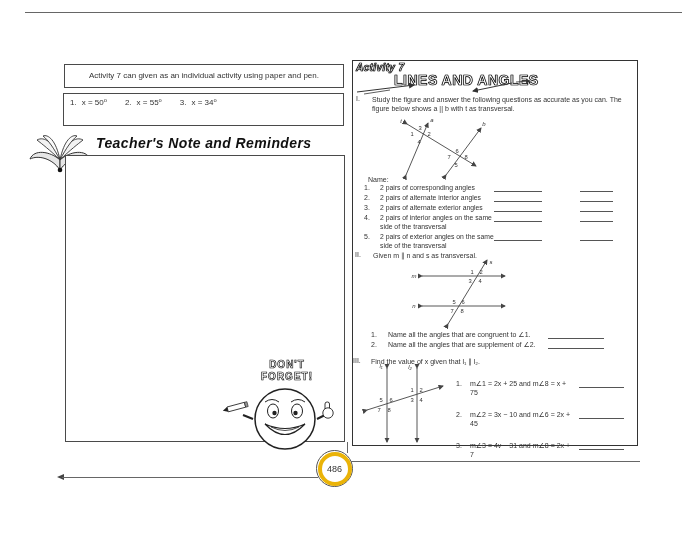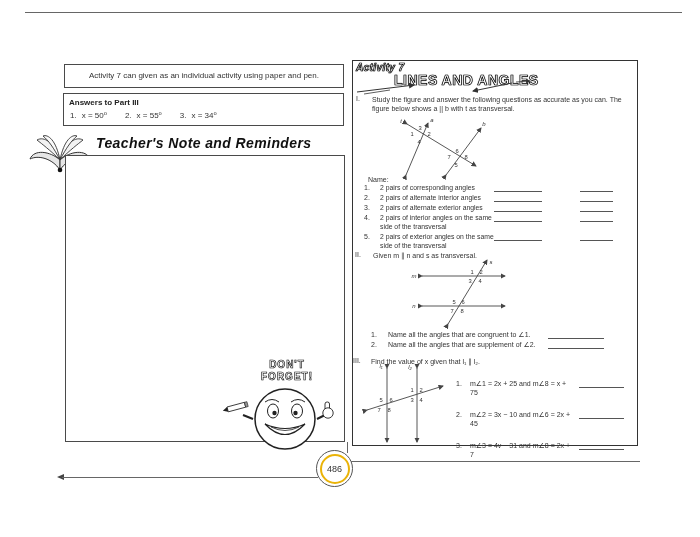--- a/index.html
+++ b/index.html
@@ -27,42 +27,41 @@
   .q-row{display:flex;align-items:flex-start;margin-bottom:1px;}
   .q-row .num{width:17px;flex:0 0 17px;}
   .q-row .qtxt{width:152px;flex:0 0 152px;}
   .q-row .blank{width:56px;margin-left:8px;}
   .p-row{display:flex;align-items:flex-start;margin-bottom:13px;}
   .p-row .num{width:14px;flex:0 0 14px;}
   .p-row .ptxt{width:105px;flex:0 0 105px;}
   .p-row .blank{width:45px;margin-left:4px;}
   .badge-outer{position:absolute;width:35px;height:35px;border:1.5px solid #555;border-radius:50%;
                background:#fff;display:flex;align-items:center;justify-content:center;}
-  .badge-inner{width:26px;height:26px;border:2px solid #eab308;border-radius:50%;display:flex;
+  .badge-inner{width:26px;height:26px;border:4px solid #eab308;border-radius:50%;display:flex;
                align-items:center;justify-content:center;font-size:9px;color:#333;}
   .arrow-left{position:absolute;width:0;height:0;border-top:3.5px solid transparent;
               border-bottom:3.5px solid transparent;border-right:7px solid #444;}
   svg{overflow:visible;}
   svg text{font-family:"Liberation Sans","DejaVu Sans",sans-serif;}
   .fig-label{font-size:6px;font-style:italic;fill:#333;}
   .ang{font-size:5.8px;fill:#333;}
 </style>
 </head>
 <body>
 
 <div class="page">
 
   <div class="hline" style="left:25px;top:12px;width:657px;"></div>
 
   <div class="box" style="left:64px;top:64px;width:280px;height:24px;">
     <div class="tip-text">Activity 7 can given as an individual activity using paper and pen.</div>
   </div>
 
   <div class="box" style="left:63px;top:93px;width:281px;height:33px;">
-    <div class="answers-title">Answers to Part III</div>
     <div class="answers-row">
       <span class="ans-item">
         <span>1.</span>
         <span class="ans-val">x = 50⁰</span>
       </span>
       <span class="ans-item">
         <span>2.</span>
         <span class="ans-val">x = 55⁰</span>
       </span>
       <span class="ans-item">

